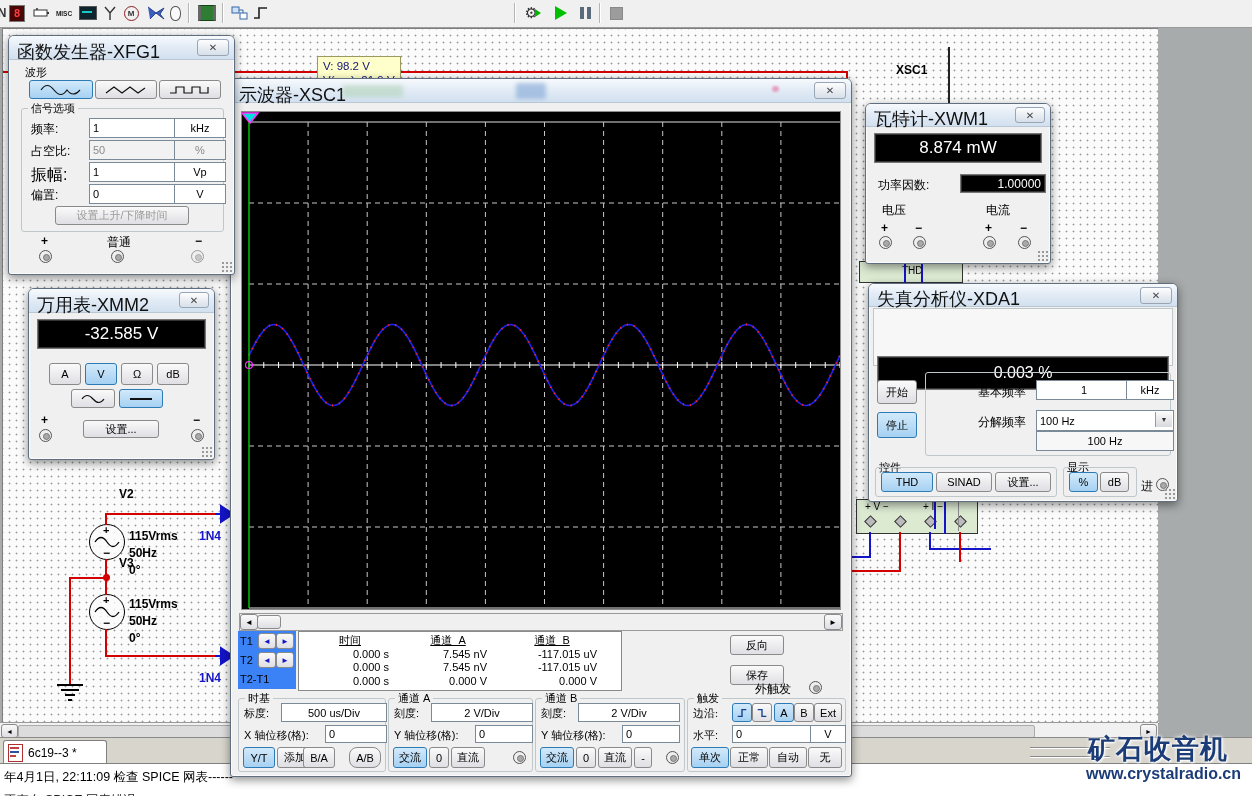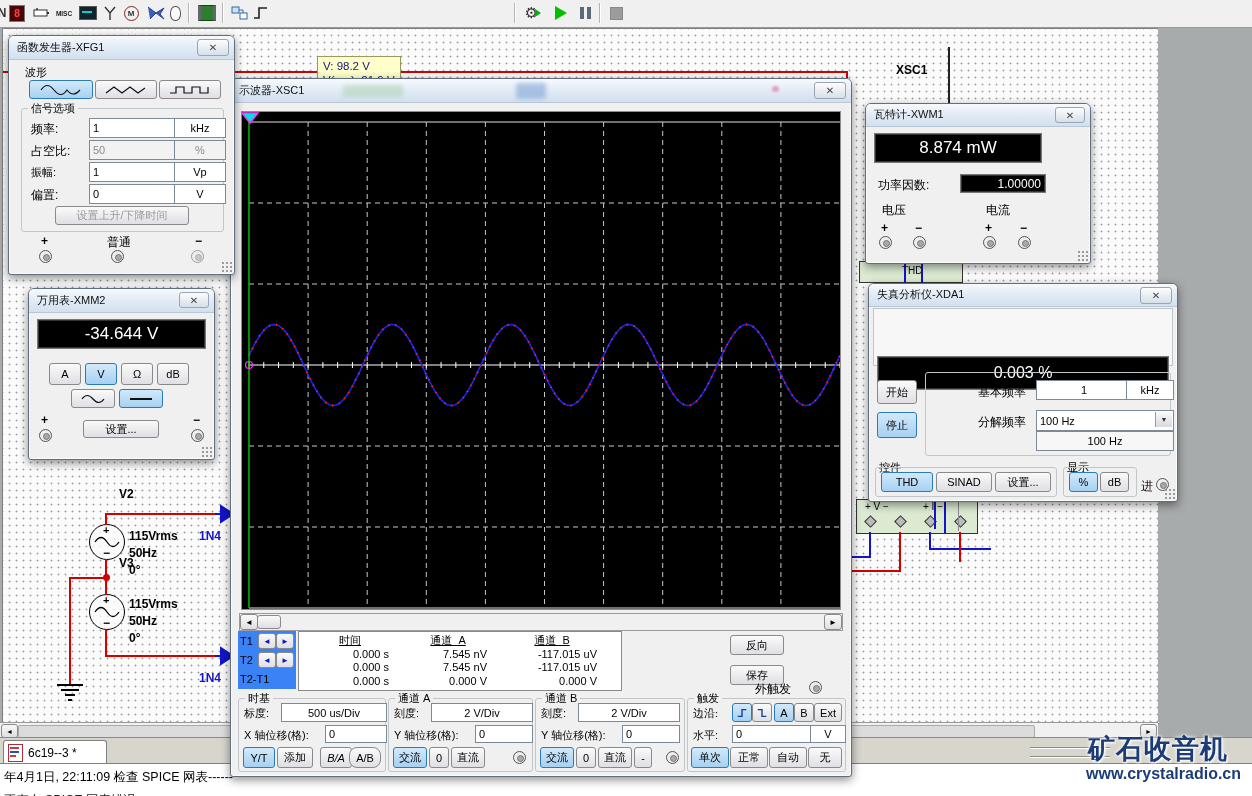--- a/index.html
+++ b/index.html
@@ -15,21 +15,21 @@
           background-image:radial-gradient(#9a9a9a 0.7px,transparent 1.2px);background-size:7px 7px;background-position:3px 3px;
           border:1px solid #7f7f7f;border-right:none;}
   .wire{position:absolute;}
   .complabel{position:absolute;font-size:12px;font-weight:bold;color:#000;}
   .bluelabel{position:absolute;font-size:12px;font-weight:bold;color:#1414c8;}
   
   .win{position:absolute;background:#f0f0f0;border:1px solid #5f6f80;border-radius:6px 6px 3px 3px;
        box-shadow:0 3px 10px rgba(0,0,0,.45), inset 0 0 0 1px rgba(255,255,255,.7);}
   .titlebar{position:absolute;left:0;top:0;right:0;height:23px;border-radius:5px 5px 0 0;
        background:linear-gradient(180deg,#f7fafd 0%,#e3ecf6 45%,#d2e0ef 100%);border-bottom:1px solid #b9c6d4;}
-  .wtitle{position:absolute;left:8px;top:4px;font-size:11px;color:#111;white-space:nowrap;}
+  .wtitle{position:absolute;left:8px;top:4px;font-size:18px;color:#111;white-space:nowrap;}
   .closebtn{position:absolute;top:3px;width:30px;height:15px;border:1px solid #98a5b4;border-radius:3px;
        background:linear-gradient(#fdfdfd,#d7dfe9);display:flex;align-items:center;justify-content:center;
        font-size:10px;color:#444;cursor:default;}
   .btn{position:absolute;border:1px solid #8a8a8a;border-radius:3px;background:linear-gradient(#fafafa,#dfdfe4);
        display:flex;align-items:center;justify-content:center;font-size:11px;white-space:nowrap;}
   .btn.sel{background:linear-gradient(#d2e9fa,#a6d1f2);border-color:#2d7bb5;}
   .btn.graytext{color:#9a9a9a;}
   .field{position:absolute;background:#fff;border:1px solid #7a8a99;font-size:11px;display:flex;align-items:center;padding:0 3px;}
   .field.ctr{justify-content:center;}
   .field.dis{background:#f2f2f2;color:#8a8a8a;}
@@ -345,21 +345,21 @@
   <span class="term" style="left:578px;top:602px;"></span>
 
   <div class="group" style="left:7px;top:619px;width:146px;height:72px;">
     <span class="glabel">时基</span>
     <span class="lab" style="left:5px;top:7px;">标度:</span>
     <span class="field ctr" style="left:42px;top:4px;width:98px;height:17px;">500 us/Div</span>
     <span class="lab" style="left:5px;top:29px;">X 轴位移(格):</span>
     <span class="field" style="left:86px;top:26px;width:54px;height:16px;">0</span>
     <span class="btn sel" style="left:4px;top:48px;width:30px;height:19px;">Y/T</span>
     <span class="btn" style="left:38px;top:48px;width:34px;height:19px;">添加</span>
-    <span class="btn" style="left:81px;top:48px;width:30px;height:19px;font-style:italic;">B/A</span>
+    <span class="btn" style="left:64px;top:48px;width:30px;height:19px;">B/A</span>
     <span class="btn" style="left:110px;top:48px;width:30px;height:19px;border-radius:8px;">A/B</span>
   </div>
 
   <div class="group" style="left:157px;top:619px;width:143px;height:72px;">
     <span class="glabel">通道 A</span>
     <span class="lab" style="left:5px;top:7px;">刻度:</span>
     <span class="field ctr" style="left:42px;top:4px;width:94px;height:17px;">2 V/Div</span>
     <span class="lab" style="left:5px;top:29px;">Y 轴位移(格):</span>
     <span class="field" style="left:86px;top:26px;width:50px;height:16px;">0</span>
     <span class="btn sel" style="left:4px;top:48px;width:32px;height:19px;">交流</span>
@@ -430,42 +430,42 @@
   </span>
   <div class="group" style="left:12px;top:72px;width:201px;height:122px;">
     <span class="glabel">信号选项</span>
   </div>
   <span class="lab" style="left:22px;top:85px;font-size:12px;">频率:</span>
   <span class="field" style="left:80px;top:82px;width:82px;height:18px;">1</span>
   <span class="field ctr" style="left:165px;top:82px;width:44px;height:18px;">kHz</span>
   <span class="lab" style="left:22px;top:107px;font-size:12px;">占空比:</span>
   <span class="field dis" style="left:80px;top:104px;width:82px;height:18px;">50</span>
   <span class="field dis ctr" style="left:165px;top:104px;width:44px;height:18px;">%</span>
-  <span class="lab" style="left:22px;top:129px;font-size:11px;">振幅:</span>
+  <span class="lab" style="left:22px;top:129px;font-size:16px;">振幅:</span>
   <span class="field" style="left:80px;top:126px;width:82px;height:18px;">1</span>
   <span class="field ctr" style="left:165px;top:126px;width:44px;height:18px;">Vp</span>
   <span class="lab" style="left:22px;top:151px;font-size:12px;">偏置:</span>
   <span class="field" style="left:80px;top:148px;width:82px;height:18px;">0</span>
   <span class="field ctr" style="left:165px;top:148px;width:44px;height:18px;">V</span>
   <span class="btn graytext" style="left:46px;top:170px;width:132px;height:17px;">设置上升/下降时间</span>
   <span class="pm" style="left:32px;top:198px;">+</span>
   <span class="lab" style="left:98px;top:198px;font-size:12px;">普通</span>
   <span class="pm" style="left:186px;top:198px;">−</span>
   <span class="term" style="left:30px;top:214px;"></span>
   <span class="term" style="left:102px;top:214px;"></span>
   <span class="term" style="left:182px;top:214px;opacity:.55;"></span>
   <span class="grip"></span>
 </div>
 
 <div class="win" style="left:28px;top:288px;width:185px;height:170px;z-index:10;">
   <div class="titlebar">
     <span class="wtitle">万用表-XMM2</span>
     <span class="closebtn" style="right:5px;width:28px;height:14px;">✕</span>
   </div>
-  <span class="blackdisp" style="left:8px;top:30px;width:167px;height:28px;">-34.644 V</span>
+  <span class="blackdisp" style="left:8px;top:30px;width:167px;height:28px;">-32.585 V</span>
   <span class="btn" style="left:20px;top:74px;width:30px;height:20px;">A</span>
   <span class="btn sel" style="left:56px;top:74px;width:30px;height:20px;">V</span>
   <span class="btn" style="left:92px;top:74px;width:30px;height:20px;">Ω</span>
   <span class="btn" style="left:128px;top:74px;width:30px;height:20px;">dB</span>
   <span class="btn" style="left:42px;top:100px;width:42px;height:17px;">
     <svg width="26" height="10" viewBox="0 0 26 10">
         <path d="M2 5 Q7 -2 13 5 T24 5" stroke="#111" stroke-width="1.2" fill="none"></path>
       </svg>
   </span>
   <span class="btn sel" style="left:90px;top:100px;width:42px;height:17px;">
@@ -474,21 +474,21 @@
       </svg>
   </span>
   <span class="pm" style="left:12px;top:124px;">+</span>
   <span class="btn" style="left:54px;top:131px;width:74px;height:16px;">设置...</span>
   <span class="pm" style="left:164px;top:124px;">−</span>
   <span class="term" style="left:10px;top:140px;"></span>
   <span class="term" style="left:162px;top:140px;"></span>
   <span class="grip"></span>
 </div>
 
-<div class="win" style="left:865px;top:103px;width:184px;height:159px;z-index:8;padding-left:40px;">
+<div class="win" style="left:865px;top:103px;width:184px;height:159px;z-index:8;">
   <div class="titlebar" style="height:22px;">
     <span class="wtitle" style="top:3px;">瓦特计-XWM1</span>
     <span class="closebtn" style="right:5px;width:28px;height:14px;">✕</span>
   </div>
   <span class="blackdisp" style="left:8px;top:29px;width:166px;height:28px;">8.874 mW</span>
   <span class="lab" style="left:12px;top:73px;font-size:12px;">功率因数:</span>
   <span class="blackdisp" style="left:94px;top:70px;width:80px;height:17px;font-size:12px;justify-content:flex-end;padding-right:4px;">1.00000</span>
   <span class="lab" style="left:16px;top:98px;font-size:12px;">电压</span>
   <span class="lab" style="left:120px;top:98px;font-size:12px;">电流</span>
   <span class="pm" style="left:15px;top:117px;">+</span>

